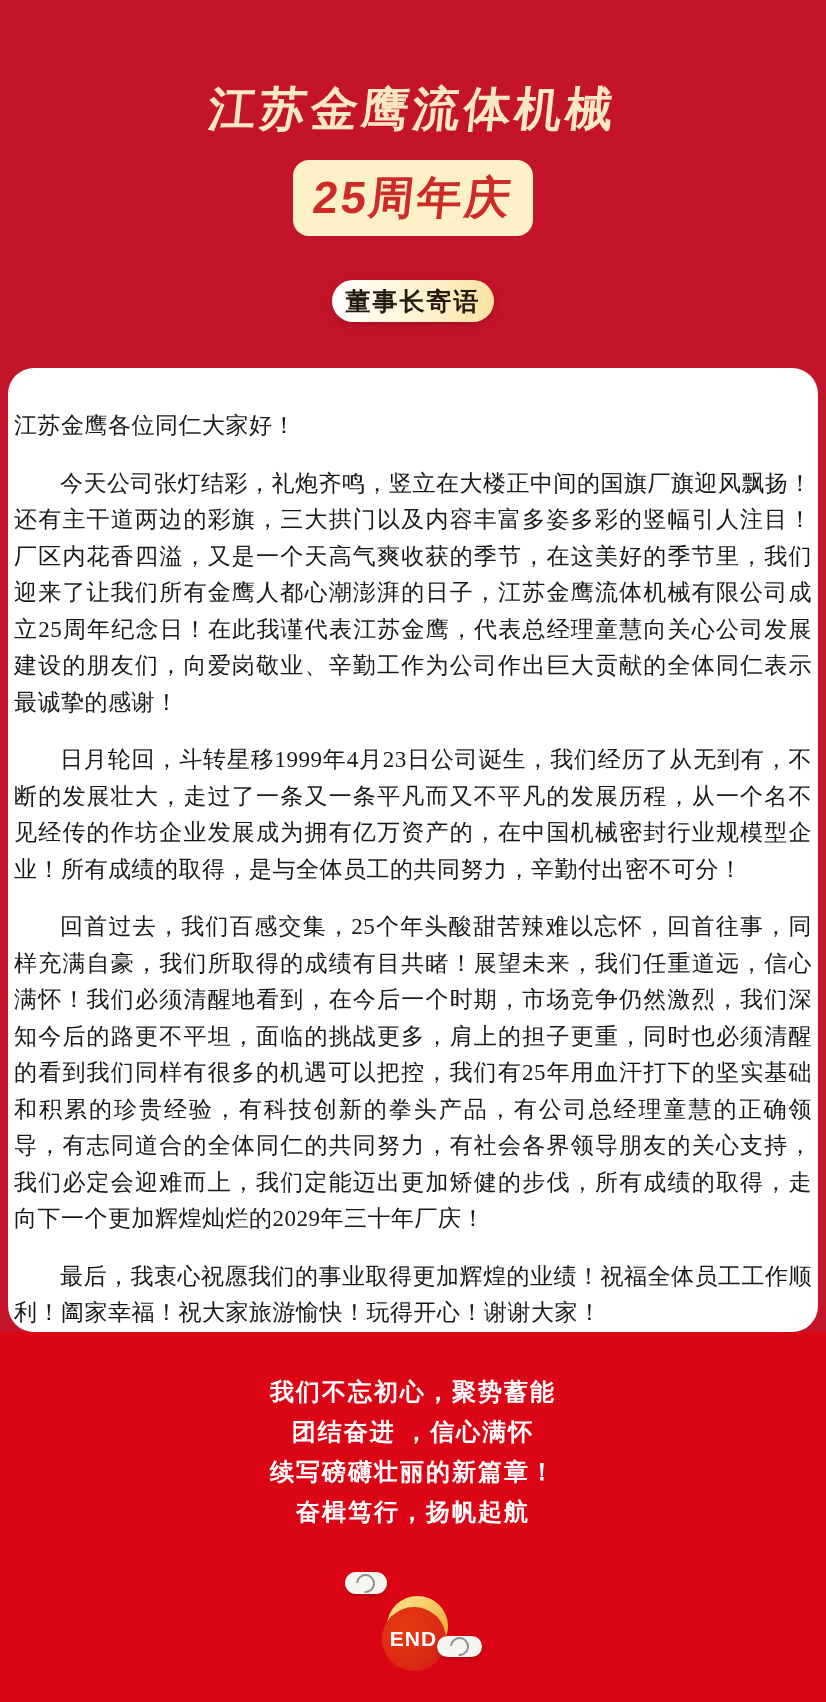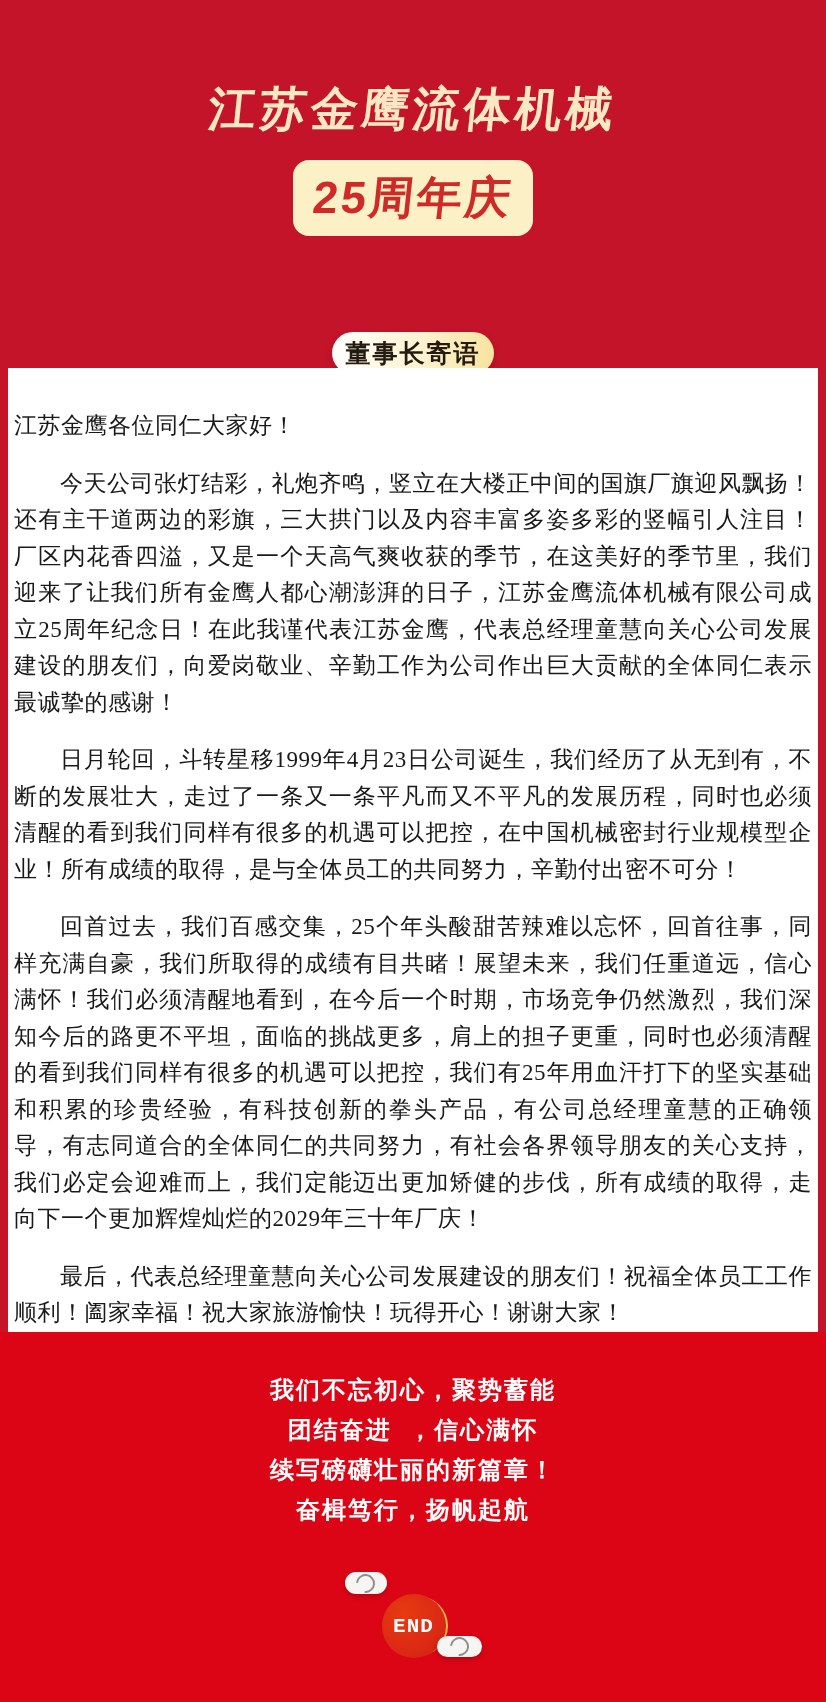--- a/index.html
+++ b/index.html
@@ -15,38 +15,39 @@
     font-weight:800;color:#F9E8C2;letter-spacing:4px;transform:skewX(-6deg);
   }
   .badge{
     width:240px;height:76px;margin:20px auto 0;background:#FBF0C6;border-radius:16px;
     display:flex;align-items:center;justify-content:center;
   }
   .badge-text{
     font-size:45px;font-weight:800;color:#CE2B28;letter-spacing:3px;transform:skewX(-6deg);
   }
   .pill{
-    width:162px;height:42px;margin:96px auto 0;border-radius:21px;
+    width:162px;height:42px;margin:44px auto 0;border-radius:21px;
     background:linear-gradient(90deg,#FFFFFF 0%,#FDF3D0 55%,#F8E2A0 100%);
     display:flex;align-items:center;justify-content:center;
     box-shadow:0 3px 7px rgba(110,0,12,0.30);
   }
   .pill-text{font-size:25px;font-weight:700;color:#241A10;letter-spacing:2px;}
   
   .card{
     margin:0 8px;height:964px;background:#FFFFFF;box-sizing:border-box;
     padding:40px 6px 0;
+    border-radius:26px;
   }
   .card p{
     margin:0 0 21px;font-size:23px;line-height:36.5px;color:#191919;
     text-align:justify;text-indent:2em;letter-spacing:0.5px;
   }
   .card p.no-indent{text-indent:0;}
   
-  .footer{height:370px;background:#DC0516;font-family:Liberation Mono, monospace;}
+  .footer{height:370px;background:#DC0516;font-family:Liberation Sans, sans-serif;}
   .slogans{padding-top:40px;text-align:center;}
   .slogans p{
     margin:0;font-size:24px;line-height:40px;font-weight:800;color:#FFFFFF;letter-spacing:2px;
   }
   .end-cluster{position:relative;width:137px;height:86px;margin:40px auto 0;}
   .capsule{
     position:absolute;background:#F7F5F2;border-radius:12px;
     box-shadow:0 2px 5px rgba(100,0,8,0.35);
   }
   .capsule .ring{
@@ -55,21 +56,21 @@
     transform:rotate(-40deg);
   }
   .capsule.top{left:0;top:0;width:42px;height:22px;z-index:1;}
   .capsule.bottom{left:92px;top:64px;width:45px;height:21px;z-index:3;}
   .end-badge{position:absolute;left:37px;top:19px;width:64px;height:64px;z-index:2;}
   .end-gold{
     position:absolute;left:5px;top:5px;width:61px;height:60px;border-radius:50%;
     background:linear-gradient(135deg,#F9D87A 25%,#EDA21F 100%);
   }
   .end-circle{
-    position:absolute;left:0;top:3px;width:64px;height:64px;border-radius:50%;
+    position:absolute;left:0;top:16px;width:64px;height:64px;border-radius:50%;
     background:radial-gradient(circle at 35% 32%,#E63B10 0%,#DC2A14 60%,#CC2013 100%);
     display:flex;align-items:center;justify-content:center;
   }
   .end-text{color:#FFFFFF;font-size:21px;font-weight:800;letter-spacing:1px;}
 </style>
 </head>
 <body>
 
 <div class="page">
 
@@ -79,23 +80,23 @@
       <span class="badge-text">25周年庆</span>
     </div>
     <div class="pill">
       <span class="pill-text">董事长寄语</span>
     </div>
   </div>
 
   <div class="card">
     <p class="no-indent">江苏金鹰各位同仁大家好！</p>
     <p>今天公司张灯结彩，礼炮齐鸣，竖立在大楼正中间的国旗厂旗迎风飘扬！还有主干道两边的彩旗，三大拱门以及内容丰富多姿多彩的竖幅引人注目！厂区内花香四溢，又是一个天高气爽收获的季节，在这美好的季节里，我们迎来了让我们所有金鹰人都心潮澎湃的日子，江苏金鹰流体机械有限公司成立25周年纪念日！在此我谨代表江苏金鹰，代表总经理童慧向关心公司发展建设的朋友们，向爱岗敬业、辛勤工作为公司作出巨大贡献的全体同仁表示最诚挚的感谢！</p>
-    <p>日月轮回，斗转星移1999年4月23日公司诞生，我们经历了从无到有，不断的发展壮大，走过了一条又一条平凡而又不平凡的发展历程，同时也必须清醒的看到我们同样有很多的机遇可以把控，在中国机械密封行业规模型企业！所有成绩的取得，是与全体员工的共同努力，辛勤付出密不可分！</p>
+    <p>日月轮回，斗转星移1999年4月23日公司诞生，我们经历了从无到有，不断的发展壮大，走过了一条又一条平凡而又不平凡的发展历程，从一个名不见经传的作坊企业发展成为拥有亿万资产的，在中国机械密封行业规模型企业！所有成绩的取得，是与全体员工的共同努力，辛勤付出密不可分！</p>
     <p>回首过去，我们百感交集，25个年头酸甜苦辣难以忘怀，回首往事，同样充满自豪，我们所取得的成绩有目共睹！展望未来，我们任重道远，信心满怀！我们必须清醒地看到，在今后一个时期，市场竞争仍然激烈，我们深知今后的路更不平坦，面临的挑战更多，肩上的担子更重，同时也必须清醒的看到我们同样有很多的机遇可以把控，我们有25年用血汗打下的坚实基础和积累的珍贵经验，有科技创新的拳头产品，有公司总经理童慧的正确领导，有志同道合的全体同仁的共同努力，有社会各界领导朋友的关心支持，我们必定会迎难而上，我们定能迈出更加矫健的步伐，所有成绩的取得，走向下一个更加辉煌灿烂的2029年三十年厂庆！</p>
-    <p>最后，代表总经理童慧向关心公司发展建设的朋友们！祝福全体员工工作顺利！阖家幸福！祝大家旅游愉快！玩得开心！谢谢大家！</p>
+    <p>最后，我衷心祝愿我们的事业取得更加辉煌的业绩！祝福全体员工工作顺利！阖家幸福！祝大家旅游愉快！玩得开心！谢谢大家！</p>
   </div>
 
   <div class="footer">
     <div class="slogans">
       <p>我们不忘初心，聚势蓄能</p>
       <p>团结奋进 ，信心满怀</p>
       <p>续写磅礴壮丽的新篇章！</p>
       <p>奋楫笃行，扬帆起航</p>
     </div>
 

